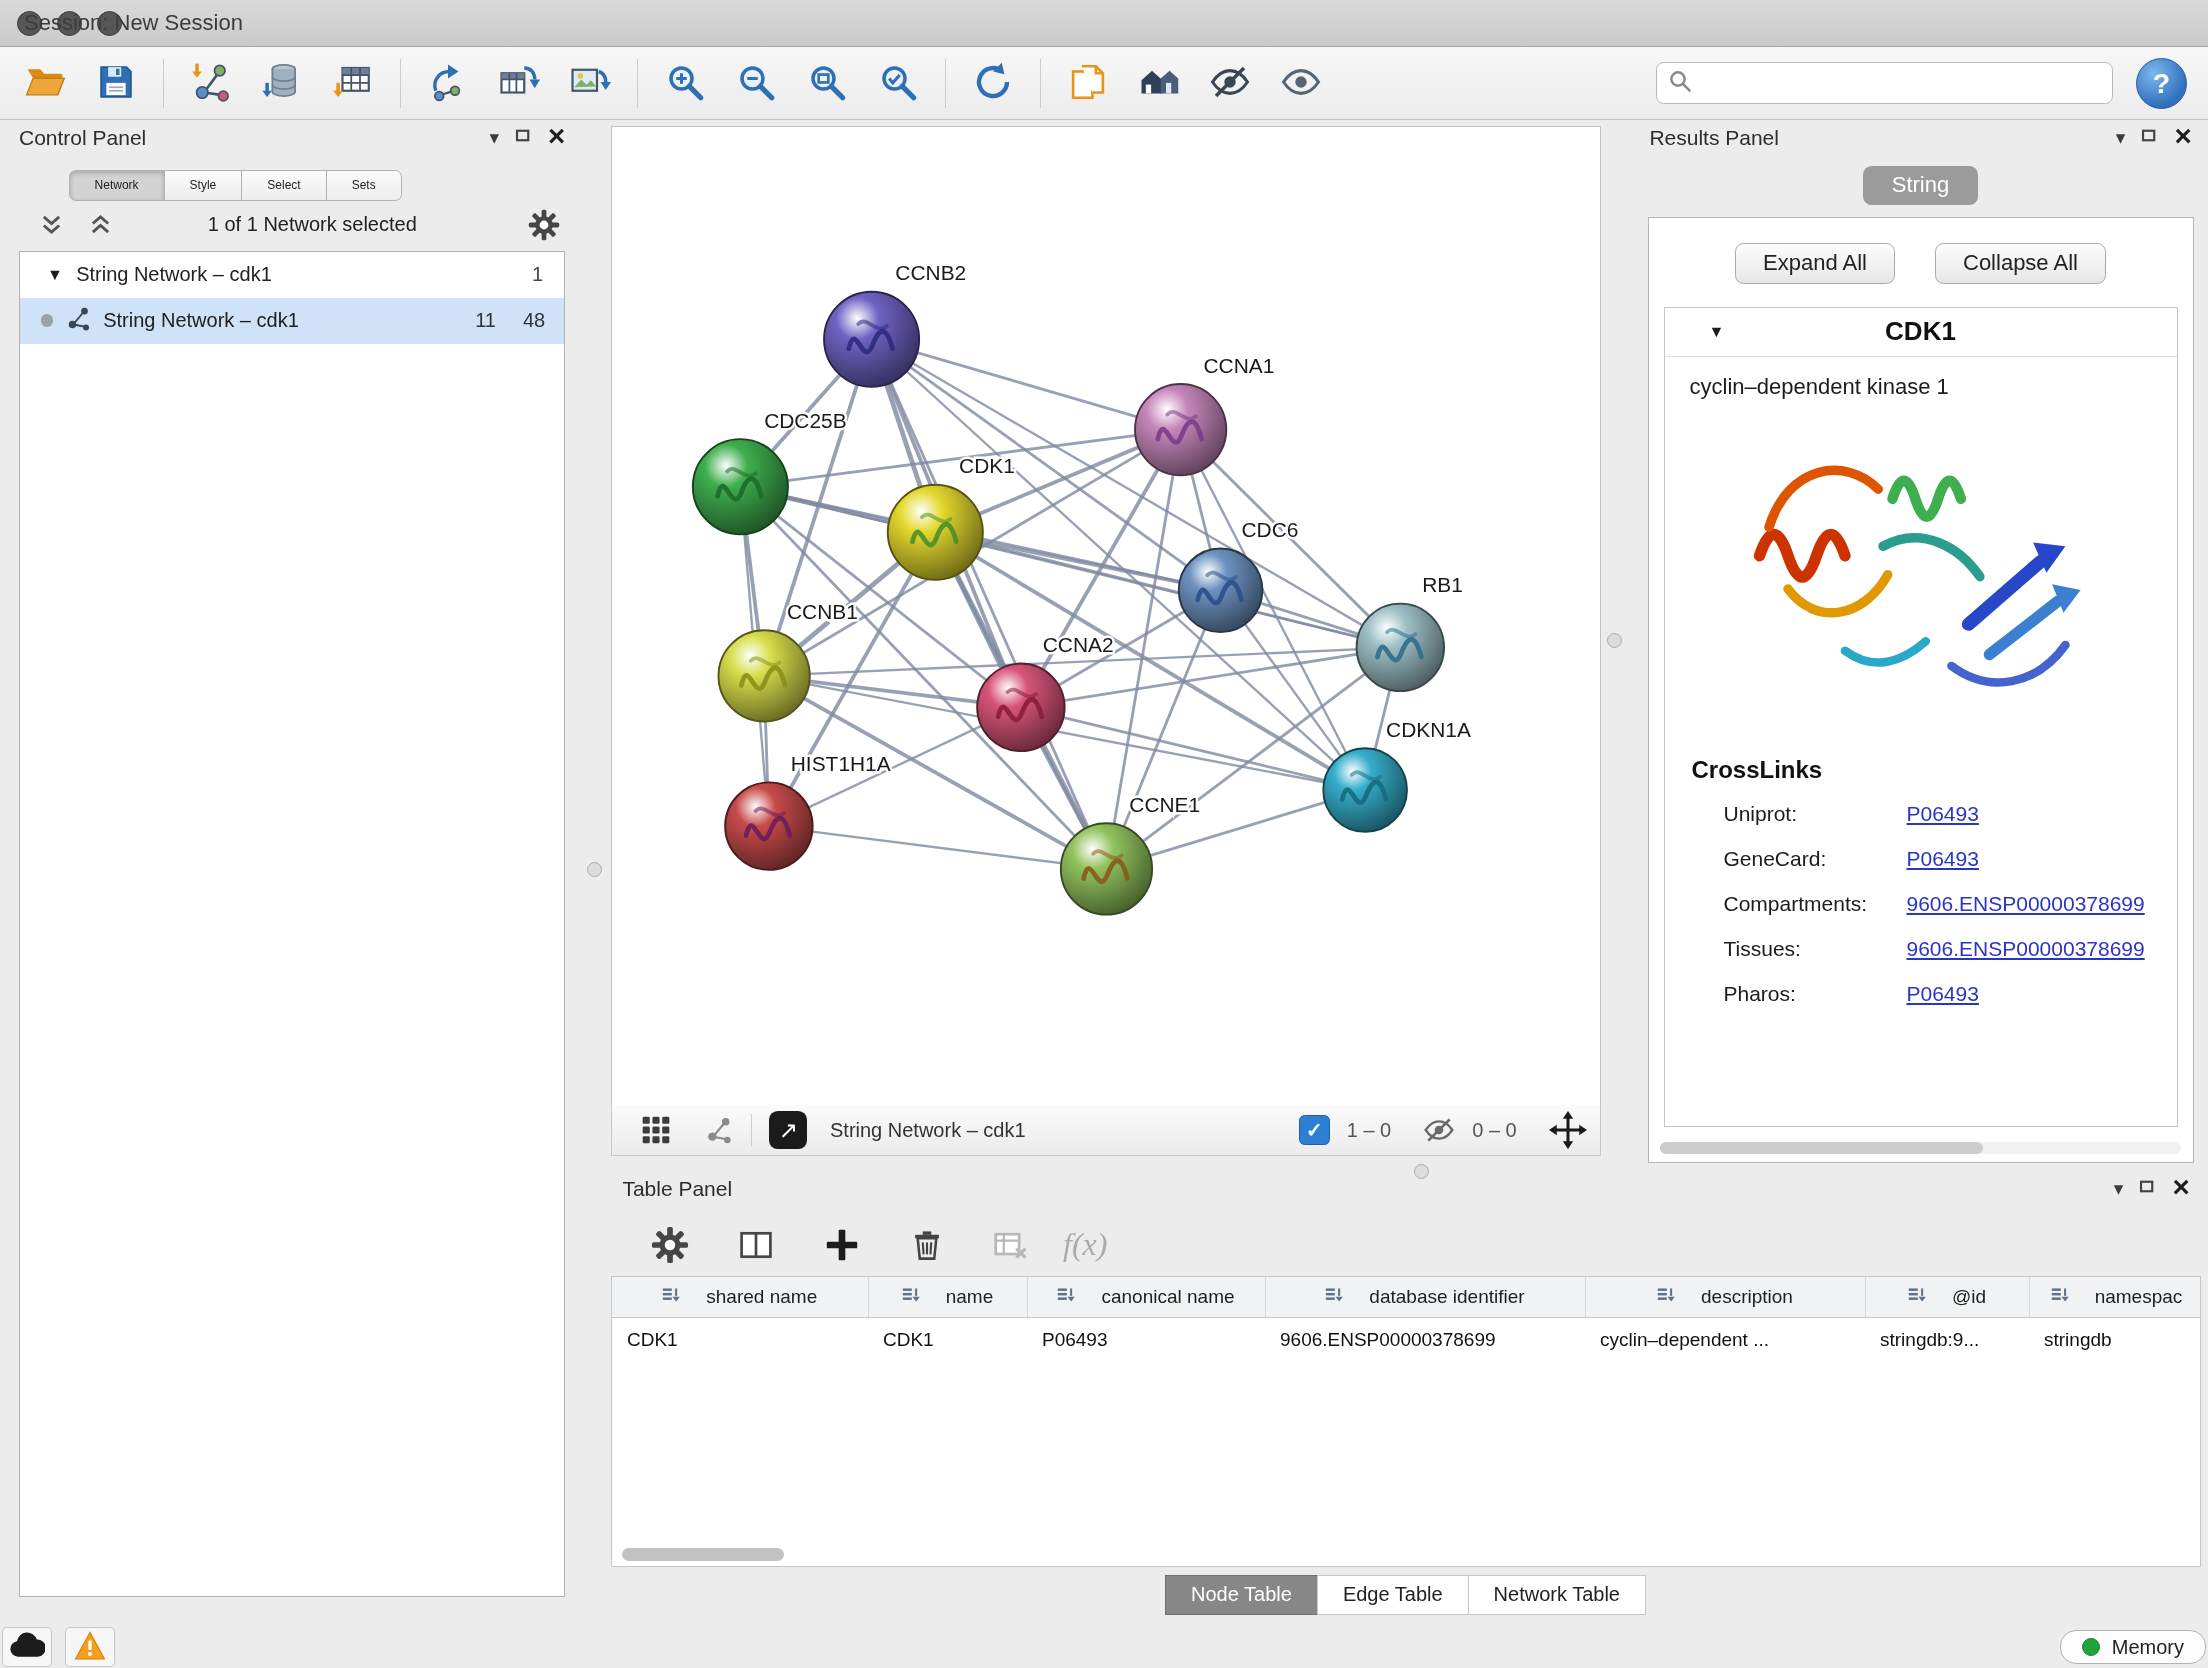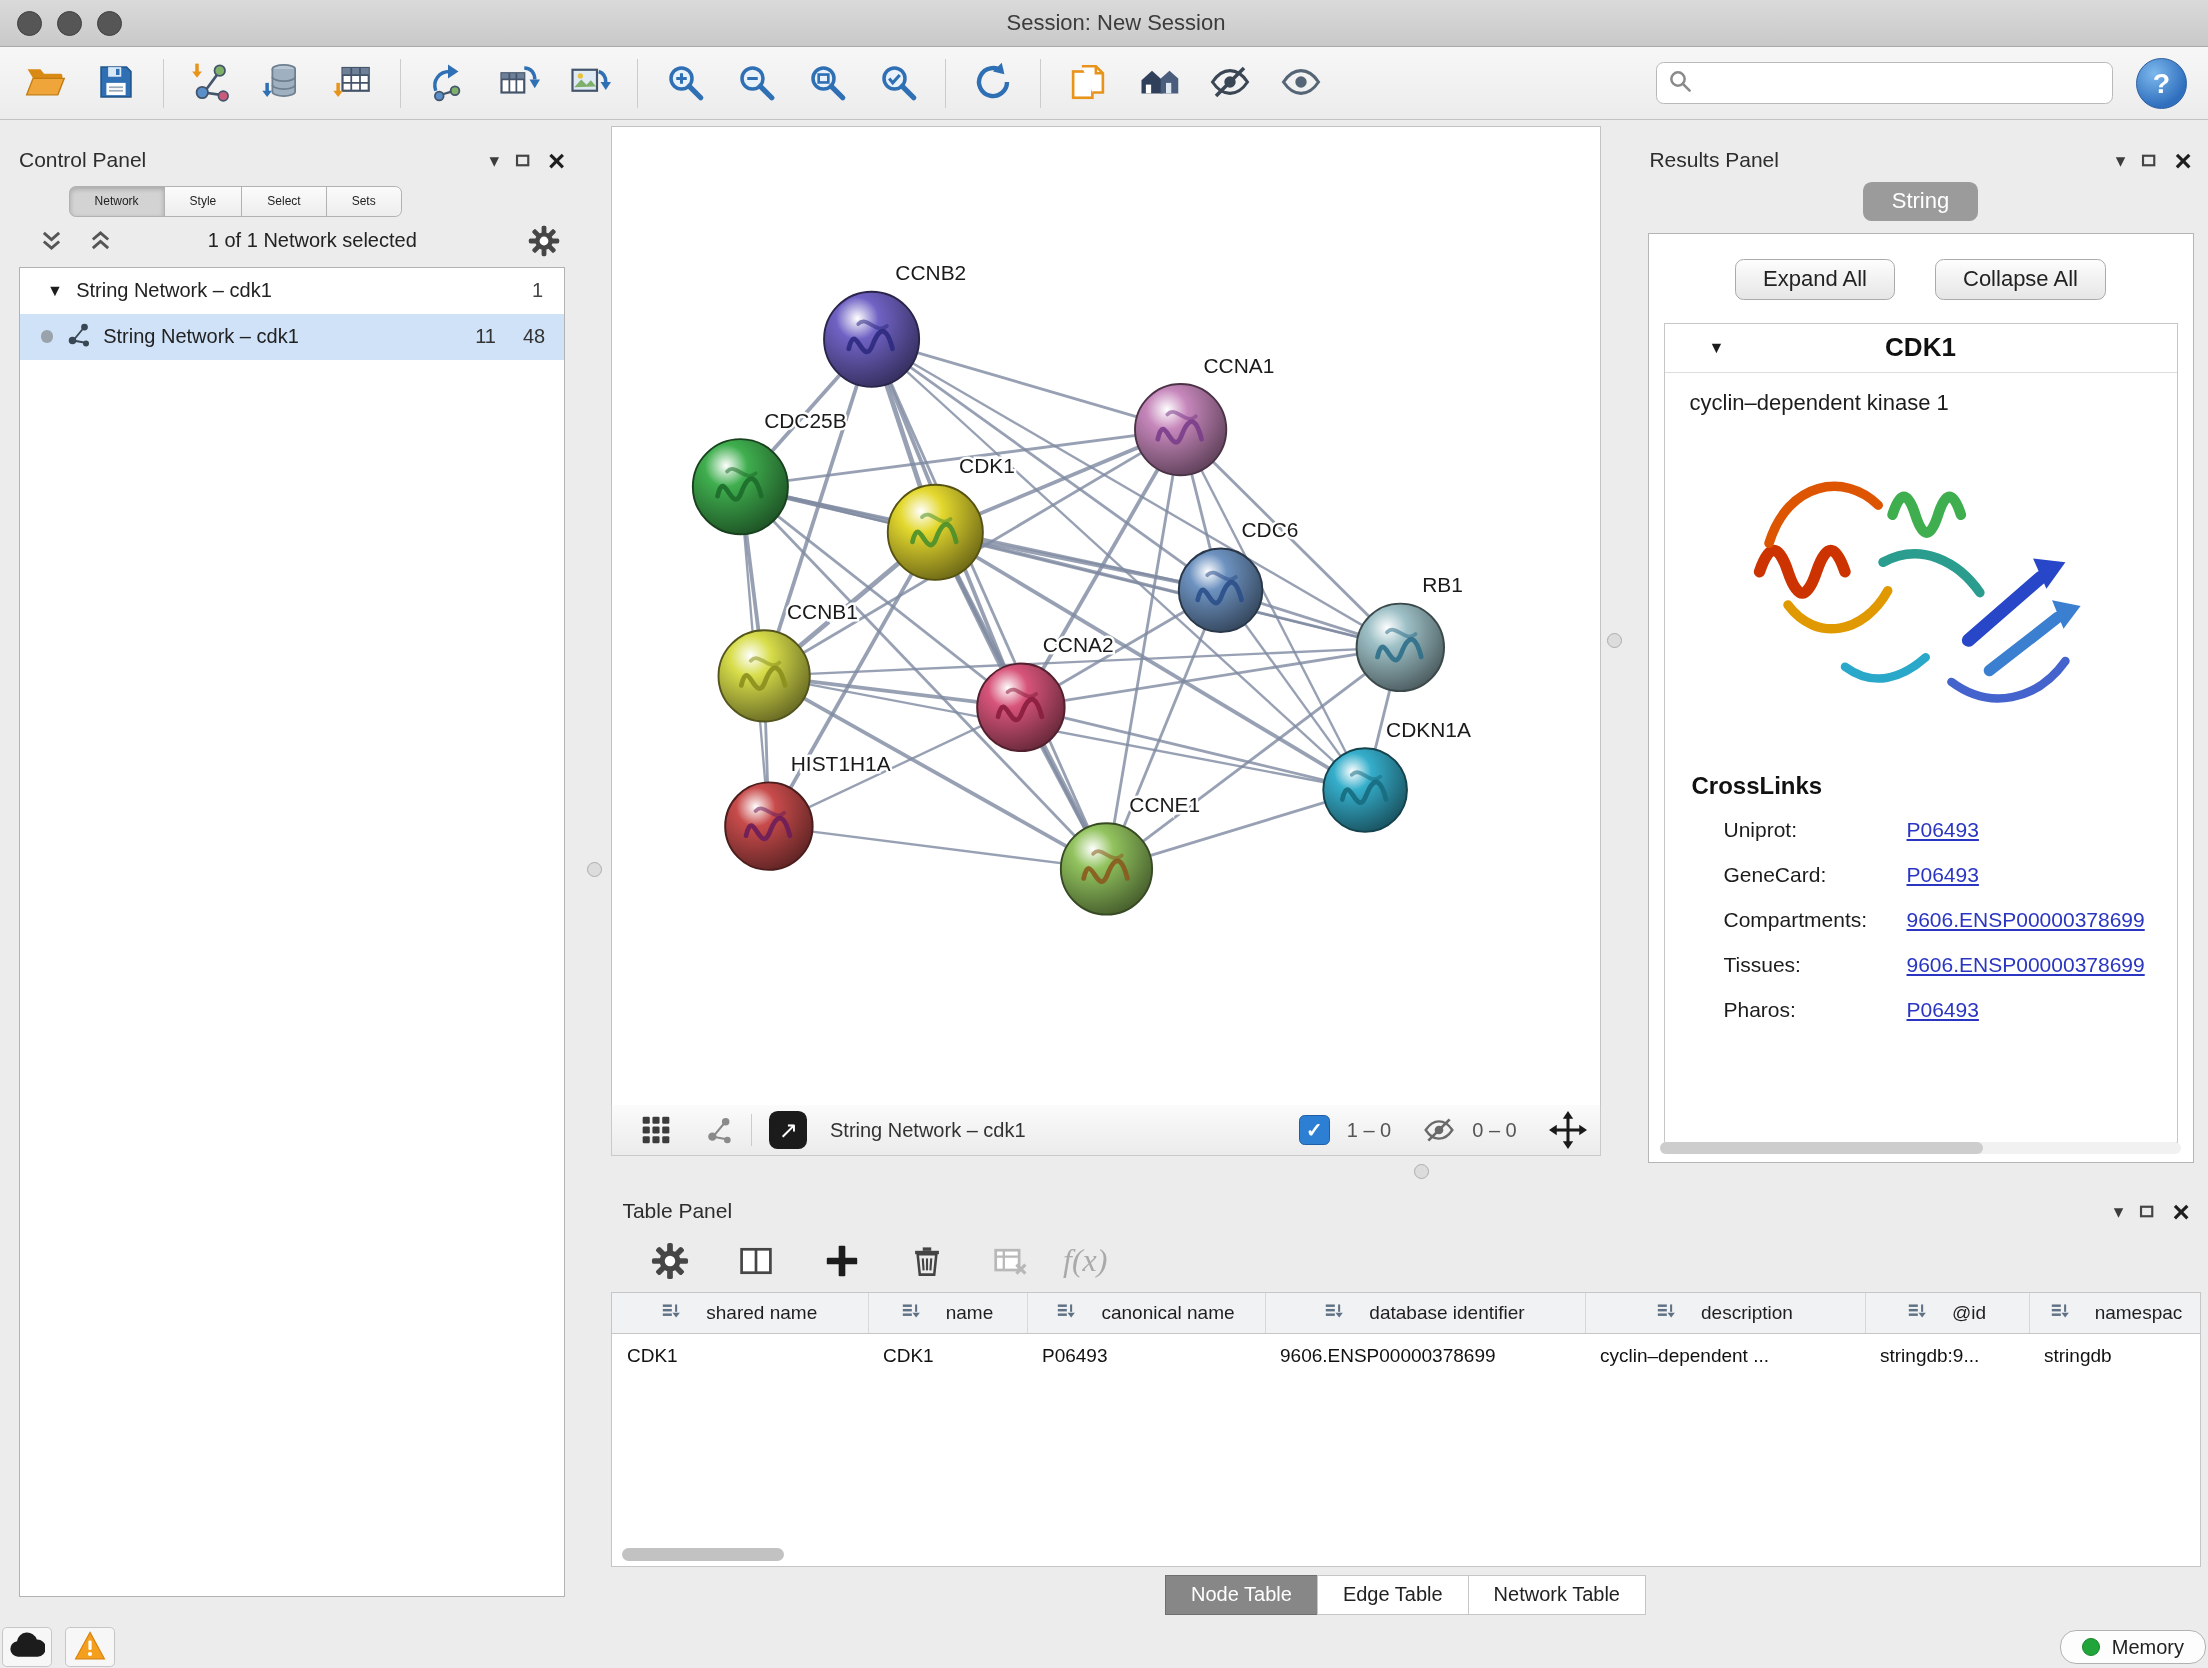--- a/index.html
+++ b/index.html
@@ -6,37 +6,37 @@
   .window{
     position:relative;width:2208px;height:1668px;background:#ececec;
     font-family:"Liberation Sans",sans-serif;color:#222;overflow:hidden;
   }
   
   .titlebar{position:absolute;left:0;top:0;width:100%;height:46px;
     background:linear-gradient(#dadada,#c9c9c9);border-bottom:1px solid #a9a9a9;
     display:flex;align-items:center;}
   .traffic{width:23px;height:23px;border-radius:50%;background:#565656;border:1px solid #3f3f3f;margin-left:15px;}
   .traffic:first-child{margin-left:17px;}
-  .title-text{position:absolute;left:0;right:0;text-align:center;font-size:22px;color:#3c3c3c;padding-left:24px;}
+  .title-text{position:absolute;left:0;right:0;font-size:22px;color:#3c3c3c;padding-left:24px;}
   
   .toolbar{position:absolute;left:0;top:47px;width:100%;height:73px;
     background:linear-gradient(#f7f7f7,#ececec);border-bottom:1px solid #c2c2c2;
     display:flex;align-items:center;padding:0 21px;box-sizing:border-box;gap:23px;}
   .tb-btn{width:48px;height:48px;display:flex;align-items:center;justify-content:center;flex:none;}
   .tb-sep{width:1px;height:49px;background:#cccccc;flex:none;}
   .tb-spacer{flex:1;}
   .search-box{display:flex;align-items:center;gap:9.5px;width:457px;height:42px;background:#fff;
     border:1px solid #b9b9b9;border-radius:7.6px;padding:0 11.4px;box-sizing:border-box;flex:none;}
   .search-box input{border:none;outline:none;font-size:20px;flex:1;font-family:inherit;background:transparent;}
   .help-btn{width:49px;height:49px;border-radius:50%;flex:none;
     background:radial-gradient(circle at 35% 30%,#7db8ec,#2f6fbe 70%);color:#fff;
     font-size:28.5px;font-weight:bold;display:flex;align-items:center;justify-content:center;
     border:1px solid #2a5d9e;}
   
-  .panel-header{display:flex;align-items:center;height:36px;padding:0 11.4px;font-size:21px;color:#2d2d2d;margin-top:16px;}
+  .panel-header{display:flex;align-items:flex-start;height:36px;padding:0 11.4px;font-size:21px;color:#2d2d2d;}
   .ph-spacer{flex:1;}
   .ph-icon{margin-left:15px;color:#3c3c3c;display:flex;align-items:center;font-size:19px;}
   .ph-close{font-size:29.5px;font-weight:bold;line-height:19px;color:#1e1e1e;}
   
   .control-panel{position:absolute;left:7.6px;top:126px;width:569px;height:1484px;display:flex;flex-direction:column;}
   .cp-tabs{display:flex;padding:7.6px 0 0 61px;}
   .cp-tab{font-size:12px;padding:7.6px 25px;border:1px solid #b2b2b2;margin-left:-1px;color:#222;
     background:linear-gradient(#fbfbfb,#ededed);}
   .cp-tab:first-child{border-radius:6.7px 0 0 6.7px;margin-left:0;}
   .cp-tab:last-child{border-radius:0 6.7px 6.7px 0;}

